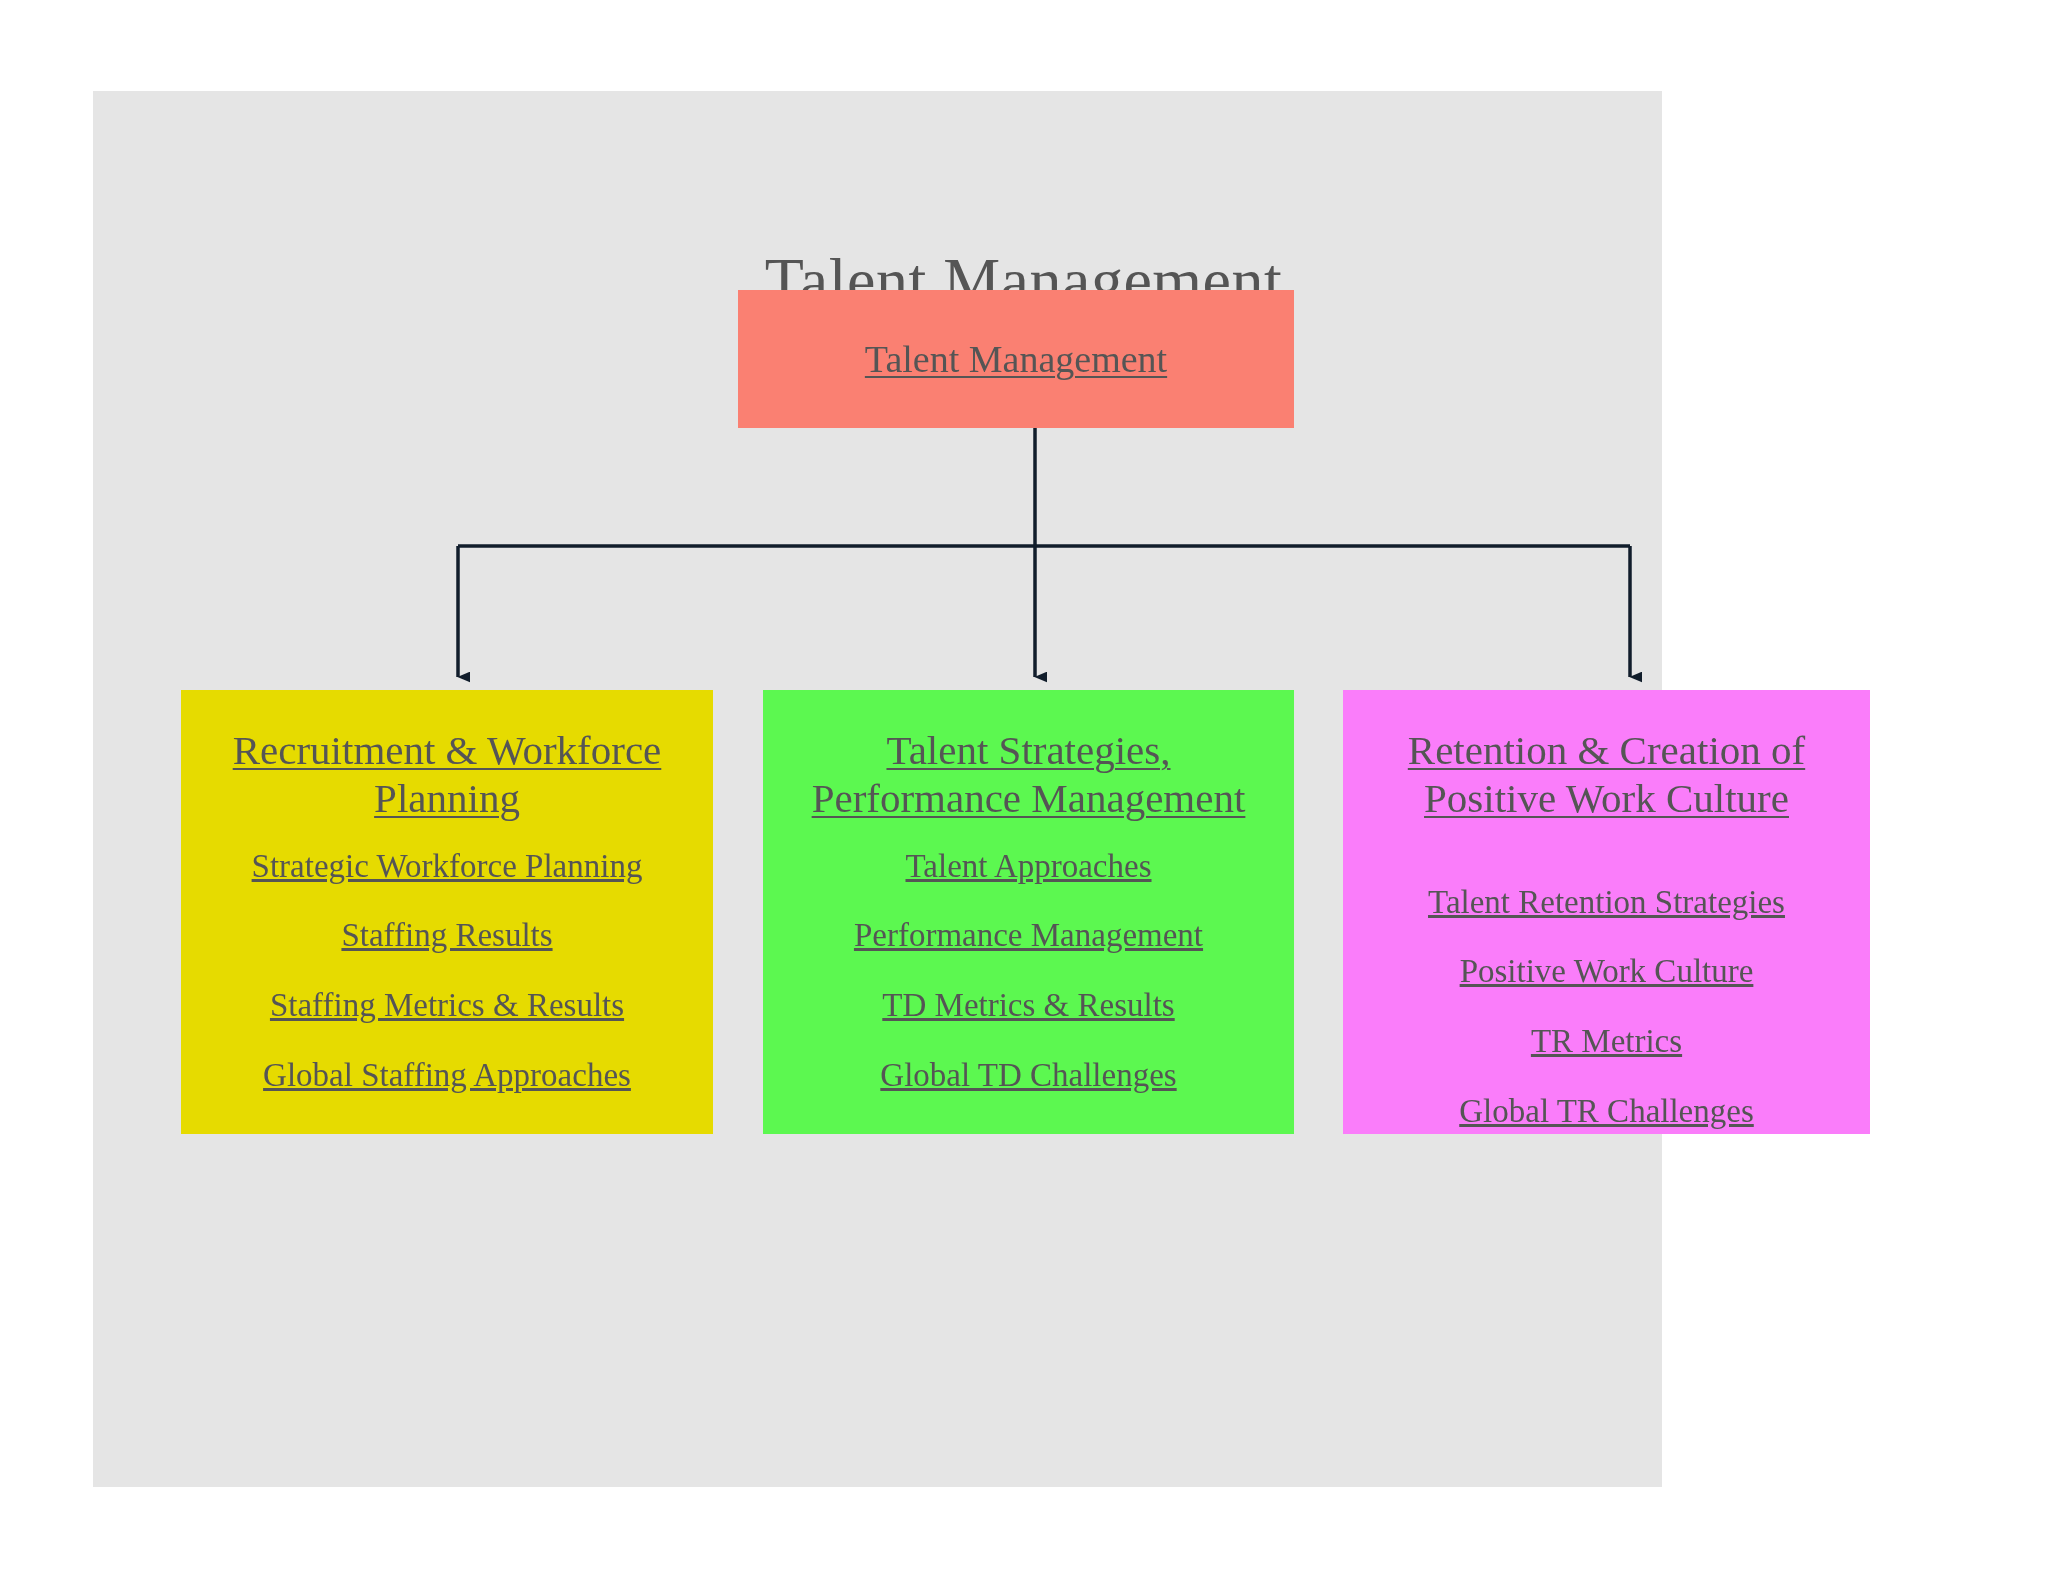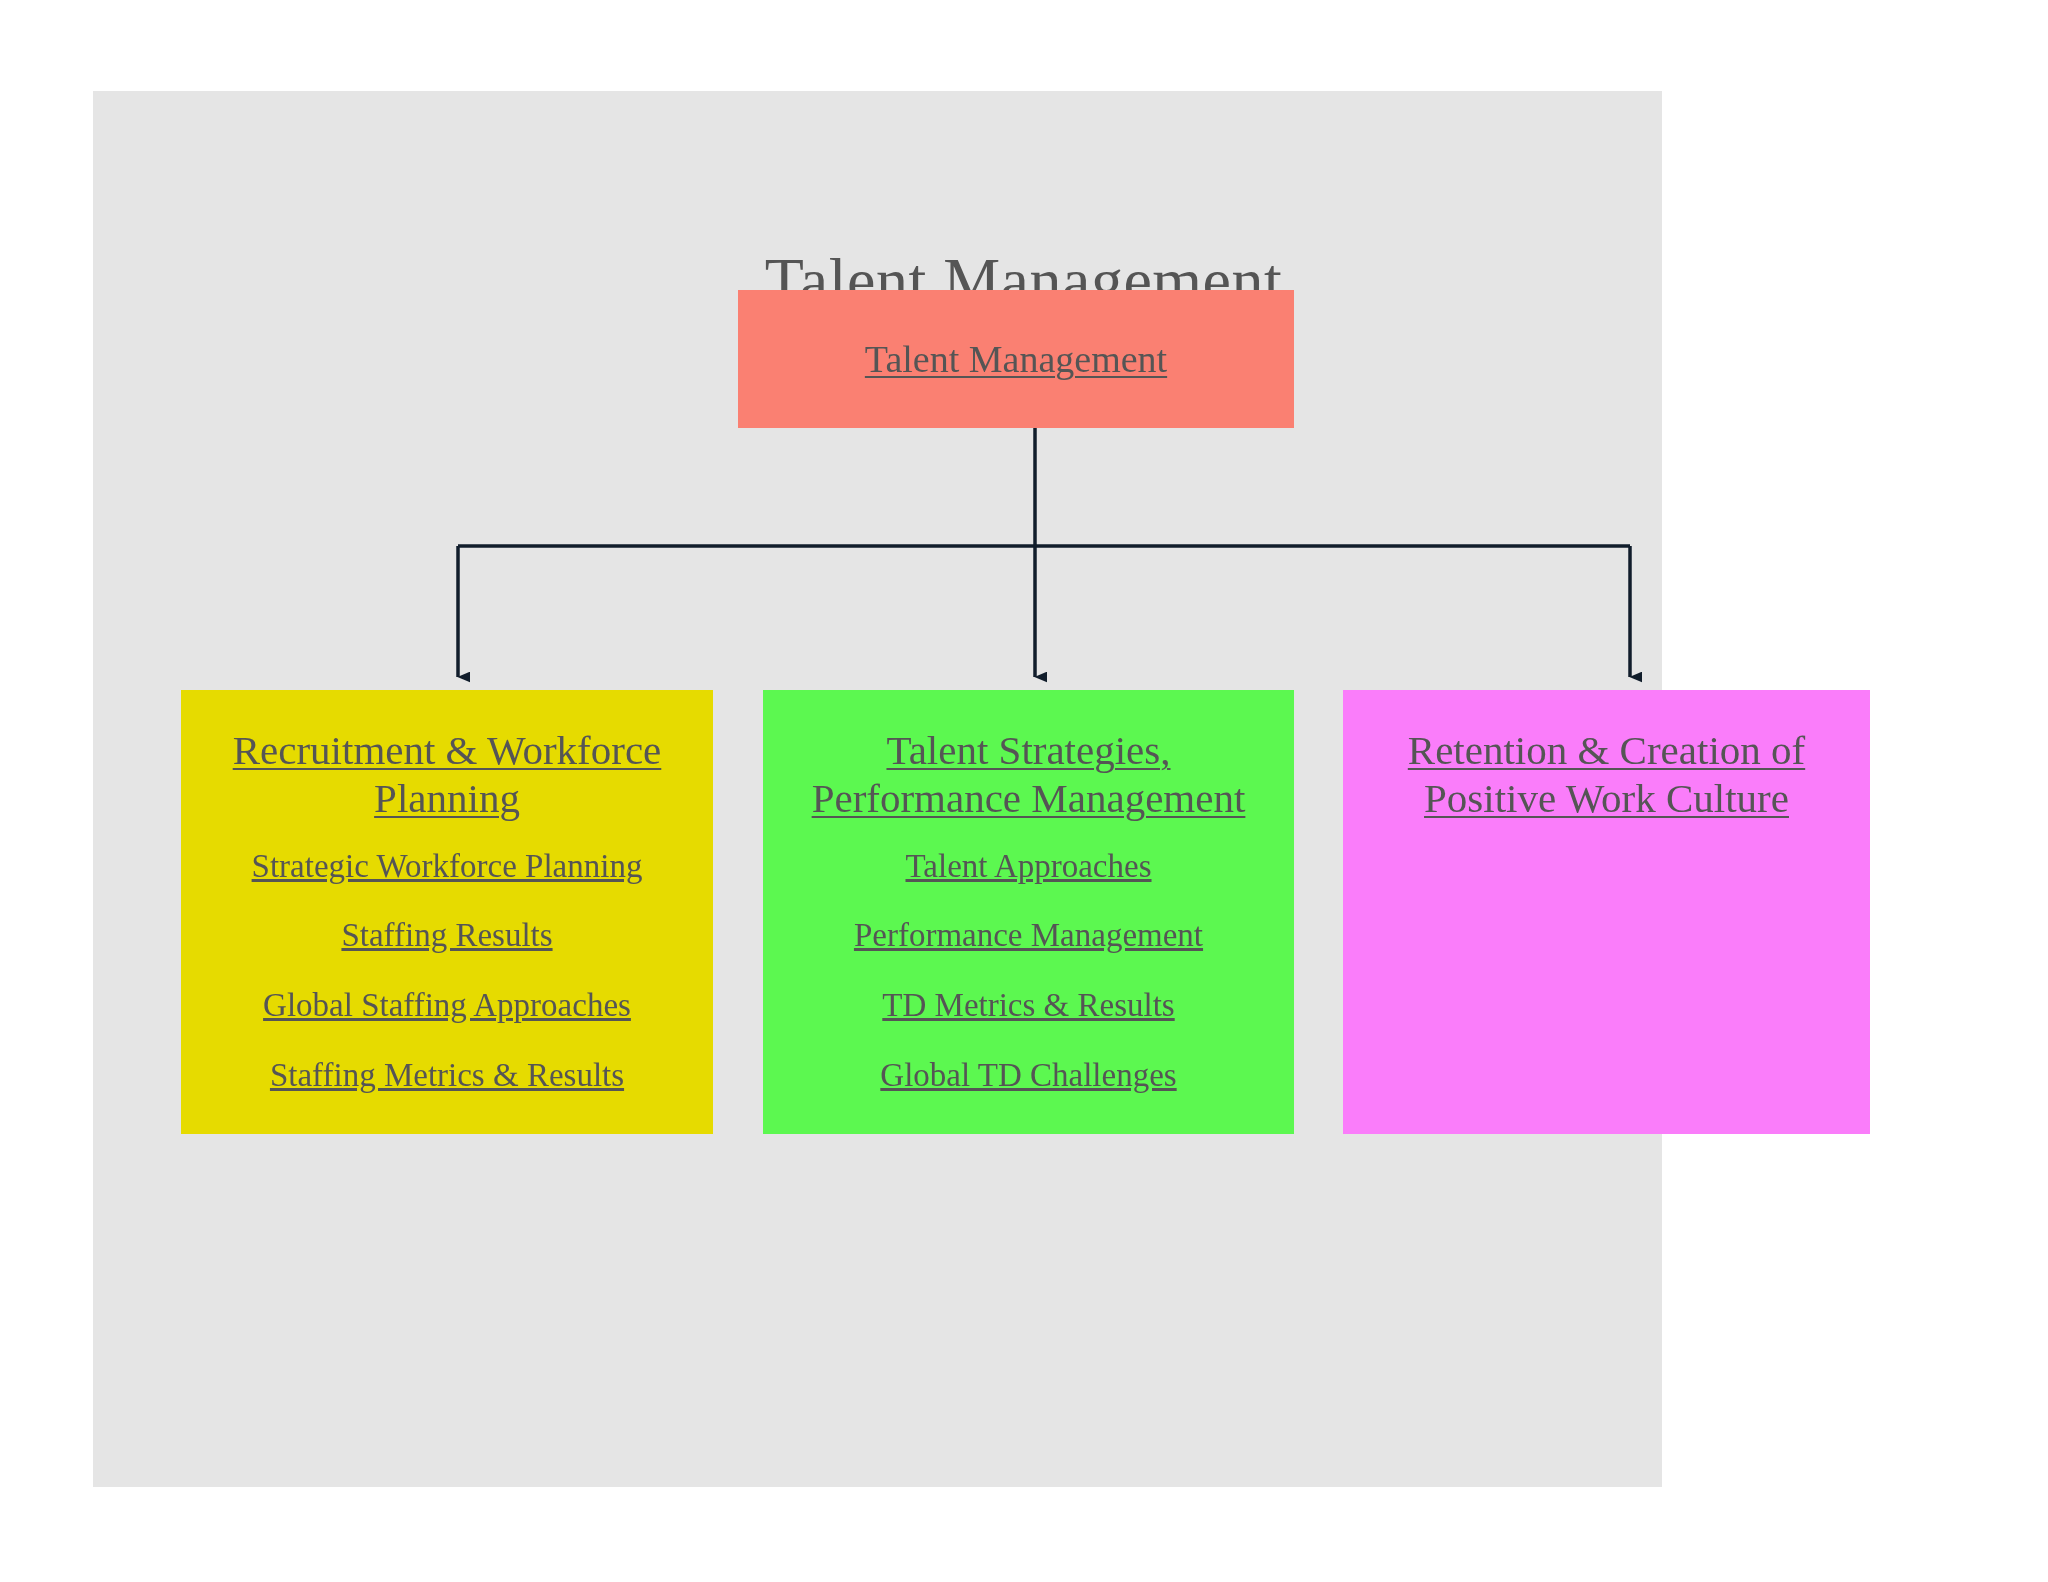--- a/index.html
+++ b/index.html
@@ -142,34 +142,40 @@
 
     <div class="node-box" id="root-node">
       <div class="node-heading">Talent Management</div>
     </div>
 
     <div class="node-box child-node" id="child-node-0">
       <div class="node-heading">Recruitment &amp; Workforce Planning</div>
       <div class="node-items">
         <div class="node-item">Strategic Workforce Planning</div>
         <div class="node-item">Staffing Results</div>
+        <div class="node-item">Staffing Metrics &amp; Results</div>
         <div class="node-item">Global Staffing Approaches</div>
-        <div class="node-item">Staffing Metrics &amp; Results</div>
       </div>
     </div>
 
     <div class="node-box child-node" id="child-node-1">
       <div class="node-heading">Talent Strategies,
 Performance Management</div>
       <div class="node-items">
         <div class="node-item">Talent Approaches</div>
         <div class="node-item">Performance Management</div>
         <div class="node-item">TD Metrics &amp; Results</div>
         <div class="node-item">Global TD Challenges</div>
       </div>
     </div>
 
     <div class="node-box child-node" id="child-node-2">
       <div class="node-heading">Retention &amp; Creation of Positive Work Culture</div>
+      <div class="node-items">
+        <div class="node-item">Talent Retention Strategies</div>
+        <div class="node-item">Positive Work Culture</div>
+        <div class="node-item">TR Metrics</div>
+        <div class="node-item">Global TR Challenges</div>
+      </div>
     </div>
 
   </div>
 </div>
 
 </body></html>

